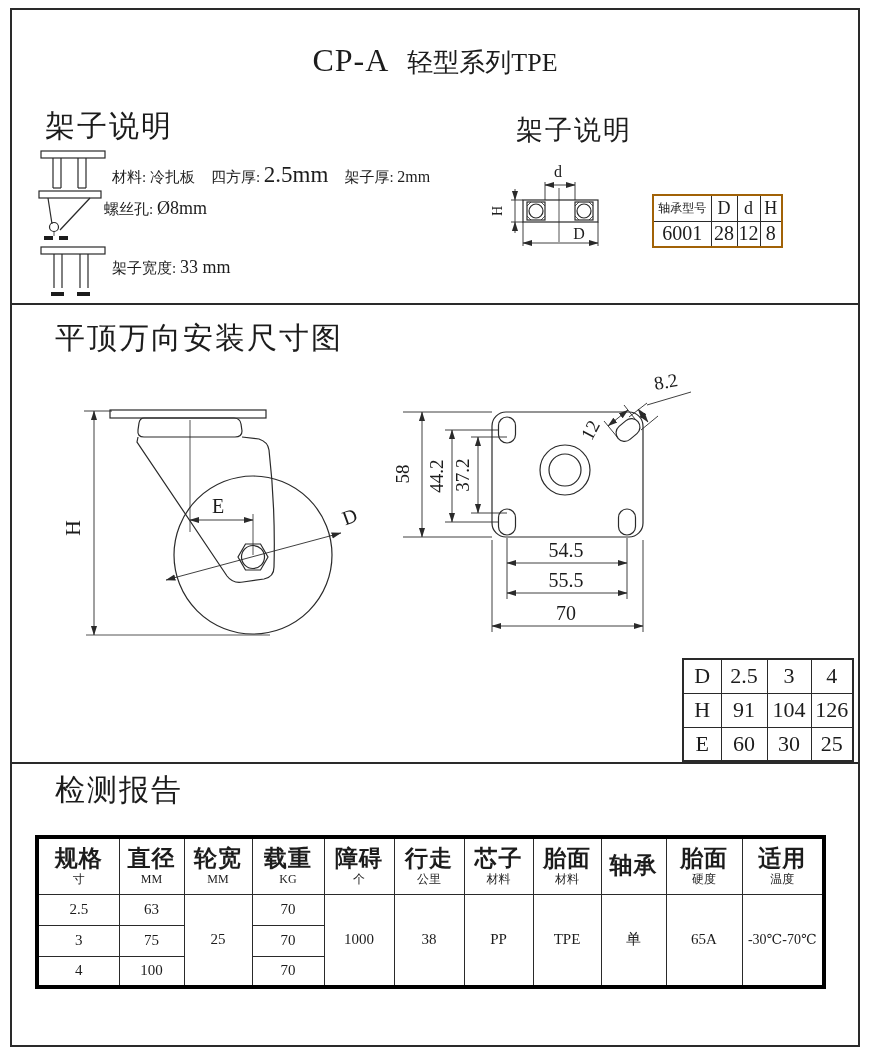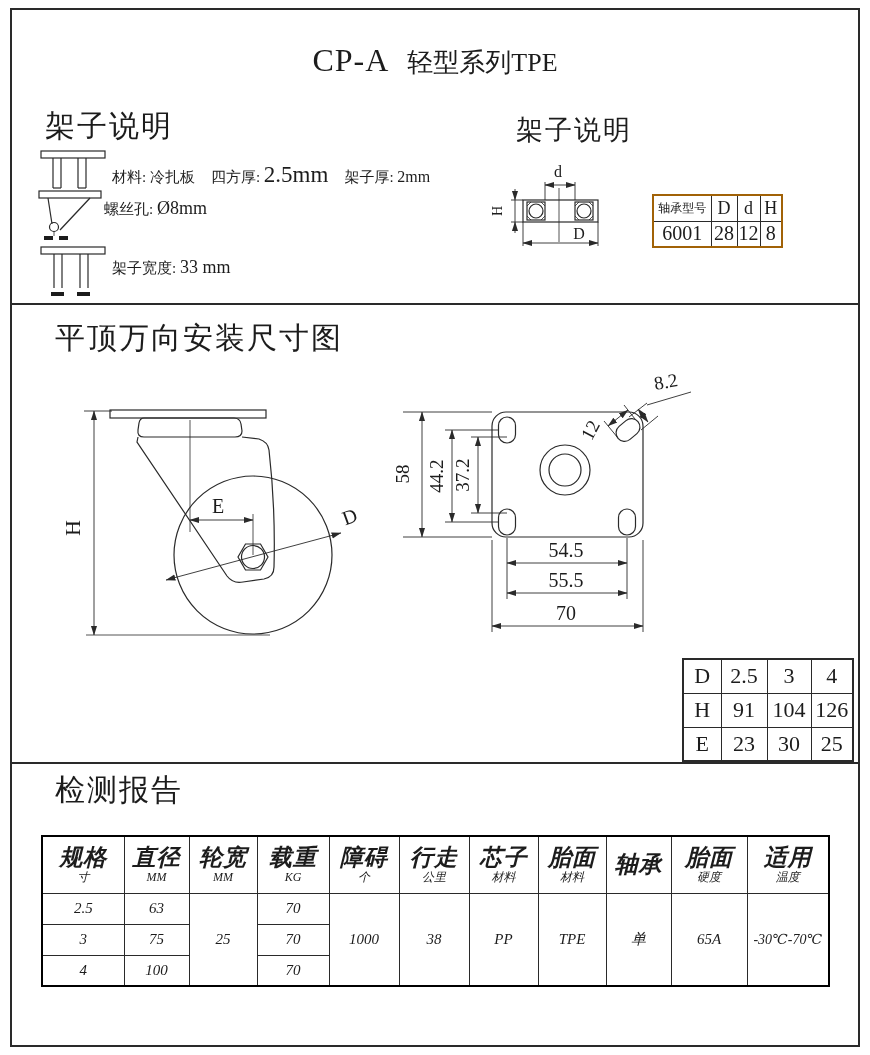--- a/index.html
+++ b/index.html
@@ -26,21 +26,21 @@
   svg text { font-family:"Liberation Serif","DejaVu Serif",serif; fill:#1c1c1c; }
   table { border-collapse:collapse; table-layout:fixed; position:absolute; background:#fff; }
   td,th { border:1px solid #2a2a2a; text-align:center; vertical-align:middle; font-weight:normal; overflow:hidden; }
   .bearing-table { left:652px; top:194px; border:2px solid #a16207; }
   .bearing-table .hm { font-size:12px; }
   .bearing-table .hl { font-size:18px; }
   .bearing-table .vv { font-size:20px; }
   .bearing-table td { height:26px; }
   .dhe-table { left:682px; top:658px; border:2px solid #2a2a2a; font-size:22px; }
   .dhe-table td { height:34px; }
-  .report-table { left:41px; top:835px; border:2px solid #000000;font-style:italic; }
+  .report-table { left:35px; top:835px; border:4px solid #000000; }
   .report-table th { height:57px; }
   .report-table td { height:31px; font-size:15px; }
   .report-table .main { font-size:23px; font-weight:700; line-height:1.15; letter-spacing:1px; }
   .report-table .sub  { font-size:12px; line-height:1.1; }
   .report-table .temp { font-size:14px; }
 </style>
 </head>
 <body>
 
 <svg width="0" height="0" class="abs" aria-hidden="true">
@@ -235,21 +235,21 @@
     <td>4</td>
   </tr>
   <tr>
     <td>H</td>
     <td>91</td>
     <td>104</td>
     <td>126</td>
   </tr>
   <tr>
     <td>E</td>
-    <td>23</td>
+    <td>60</td>
     <td>30</td>
     <td>25</td>
   </tr>
 </tbody>
   </table>
 
 <div class="abs h1" style="left:55px; top:770px;">检测报告</div>
 
 <table class="report-table">
   <colgroup>

